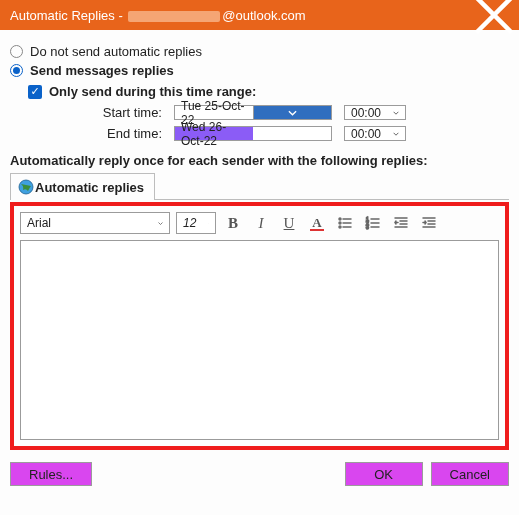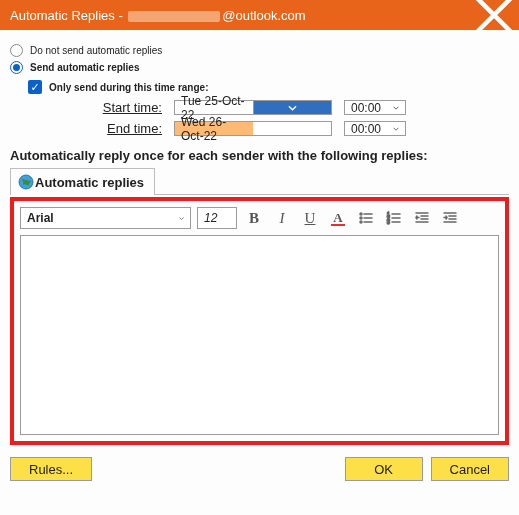--- a/index.html
+++ b/index.html
@@ -18,59 +18,59 @@
 
   .radio-row { display:flex; align-items:center; gap:7px; margin:4px 0; }
   .radio-outer { width:13px; height:13px; border:1px solid #888; border-radius:50%; display:inline-flex; align-items:center; justify-content:center; cursor:pointer; }
   .radio-outer.sel { border-color:#0a62c9; }
   .radio-inner { width:7px; height:7px; border-radius:50%; background:#0a62c9; }
 
   .indent { margin-left:18px; }
 
   .check-row { display:flex; align-items:center; gap:7px; margin:6px 0; }
   .checkbox { width:14px; height:14px; background:#0a62c9; color:#fff; font-size:11px; display:inline-flex; align-items:center; justify-content:center; border-radius:2px; cursor:pointer;}
-  .check-row .lbl, .radio-row .lbl { font-size:10px; }
+  .check-row .lbl, .radio-row .lbl { font-size:13px; }
   .check-row .lbl { font-weight:600; }
 
   .time-grid { display:grid; grid-template-columns: 100px 158px 62px; column-gap:12px; row-gap:6px; margin:4px 0 0 34px; align-items:center;}
-  .tg-lbl { text-align:right; font-size:13px;text-decoration:underline; }
+  .tg-lbl { text-align:right; font-size:13px; }
   .combo { display:flex; border:1px solid #9b9b9b; height:15px; background:#fff; }
   .combo span { flex:1; padding:2px 6px; font-size:12px; display:flex; align-items:center;}
   .combo .dd { width:17px; background:#fff; display:flex; align-items:center; justify-content:center; cursor:pointer; }
   .combo .dd svg{ width:9px; height:6px; }
   .combo.date .dd { border-left:1px solid #9b9b9b; background:#306ebf; }
   .combo.date .dd svg path { stroke:#fff; }
 
   .subhead { font-weight:600; font-size:13px; margin:12px 0 4px 0; }
 
   .tabstrip { display:flex; border-bottom:1px solid #bdbdbd; margin-top:4px;}
   .tab { display:flex; align-items:center; border:1px solid #bdbdbd; border-bottom:none; background:#fdfdfd; padding:4px 10px 4px 6px; font-size:13px; font-weight:600; position:relative; top:1px;}
   .tab .globe { width:18px; height:18px; }
 
   .editor-wrap { border:4px solid #ef1c1c; padding:6px 6px 6px 6px; margin-top:2px; }
   .toolbar { display:flex; align-items:center; gap:6px; }
   .toolbar .sel { display:flex; border:1px solid #9b9b9b; height:22px; background:#fff; }
   .toolbar .sel span { padding:2px 6px; font-size:12px; display:flex; align-items:center;}
   .toolbar .sel .dd{ width:17px; display:flex; align-items:center; justify-content:center; cursor:pointer;}
-  .toolbar .fontname { width:171px;font-weight:bold; }
+  .toolbar .fontname { width:150px; }
   .toolbar .fontsize { width:40px;font-style:italic; }
   .fmt-btn { width:22px; height:22px; display:flex; align-items:center; justify-content:center; font-family:"Times New Roman",serif; font-size:15px; color:#555; cursor:pointer;}
   .fmt-btn.bold{font-weight:700;}
   .fmt-btn.italic{font-style:italic;}
   .fmt-btn.underline{text-decoration:underline;}
   .fmt-btn.fontcolor{ position:relative; font-family:"Segoe UI"; font-size:13px; font-weight:600;}
   .fmt-btn.fontcolor .bar{ position:absolute; left:4px; right:4px; bottom:3px; height:2px; background:#d33;}
   .fmt-btn svg{ width:16px; height:16px; }
   .fmt-btn svg *{ stroke:#666; stroke-width:1.5; fill:none; stroke-linecap:round;}
 
   .editor { border:1px solid #9b9b9b; height:200px; margin-top:6px; background:#fff; }
   .editor textarea{ width:100%; height:100%; border:none; resize:none; outline:none; padding:4px; font-family:Arial; font-size:12px;}
 
   .footer { display:flex; gap:8px; padding:6px 10px 10px 10px; align-items:center; }
-  .btn { border:1px solid #9b9b9b; background:#fde047; height:24px; padding:0 18px; font-size:13px; cursor:pointer; display:flex; align-items:center; justify-content:center;}
+  .btn { border:1px solid #9b9b9b; background:#d946ef; height:24px; padding:0 18px; font-size:13px; cursor:pointer; display:flex; align-items:center; justify-content:center;}
   .footer .spacer{ flex:1; }
 
   svg.caret path{ stroke:#555; stroke-width:1.5; fill:none; }
 </style>
 </head>
 <body>
 
 <div class="titlebar">
   <div class="titlebar-title">
     <span>Automatic Replies - </span><span class="redact"></span><span>@outlook.com</span>
@@ -86,21 +86,21 @@
 
   <div class="radio-row">
     <span class="radio-outer"></span>
     <span class="lbl">Do not send automatic replies</span>
   </div>
 
   <div class="radio-row">
     <span class="radio-outer sel">
         <span class="radio-inner"></span>
       </span>
-    <span class="lbl" style="font-weight:600">Send automatic replies</span>
+    <span class="lbl" style="font-weight:600">Send messages replies</span>
   </div>
 
   <div class="indent">
     <div class="check-row">
       <span class="checkbox">✓</span>
       <span class="lbl">Only send during this time range:</span>
     </div>
 
     <div class="time-grid">
       <div class="tg-lbl">Start time:</div>
@@ -115,21 +115,21 @@
       <div class="combo">
         <span>00:00</span>
         <span class="dd">
             <svg class="caret" viewBox="0 0 10 6">
               <path d="M1 1 L5 5 L9 1"></path>
             </svg>
           </span>
       </div>
 
       <div class="tg-lbl">End time:</div>
-      <div class="combo date" style="background:#fdba74">
+      <div class="combo date" style="background:#8b5cf6">
         <span>Wed 26-Oct-22</span>
         <span class="dd" style="background:#fff;border-left:none">
             <svg class="caret" viewBox="0 0 10 6">
               <path d="M1 1 L5 5 L9 1"></path>
             </svg>
           </span>
       </div>
       <div class="combo">
         <span>00:00</span>
         <span class="dd">

